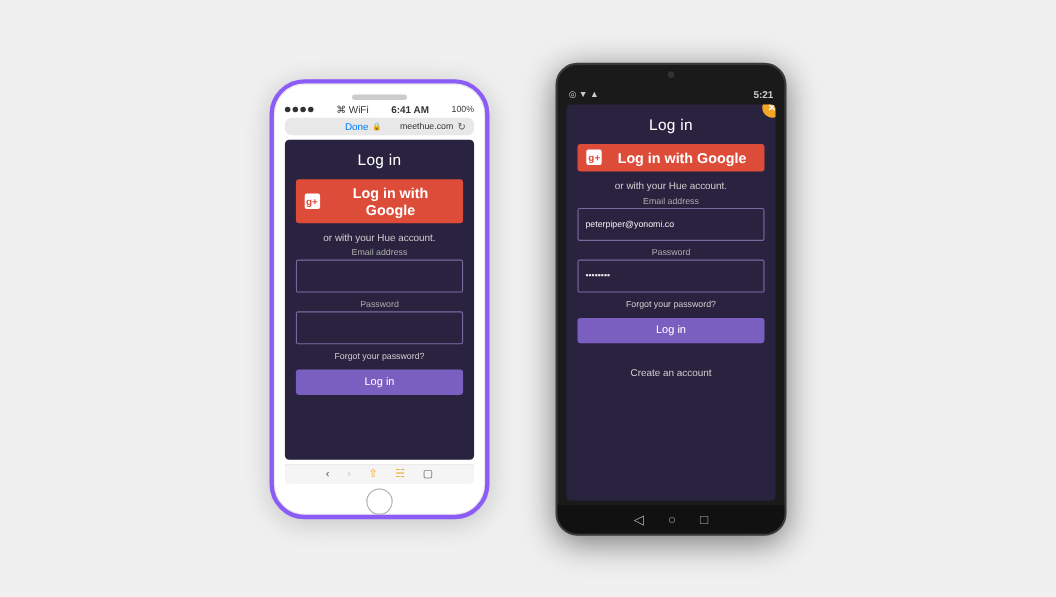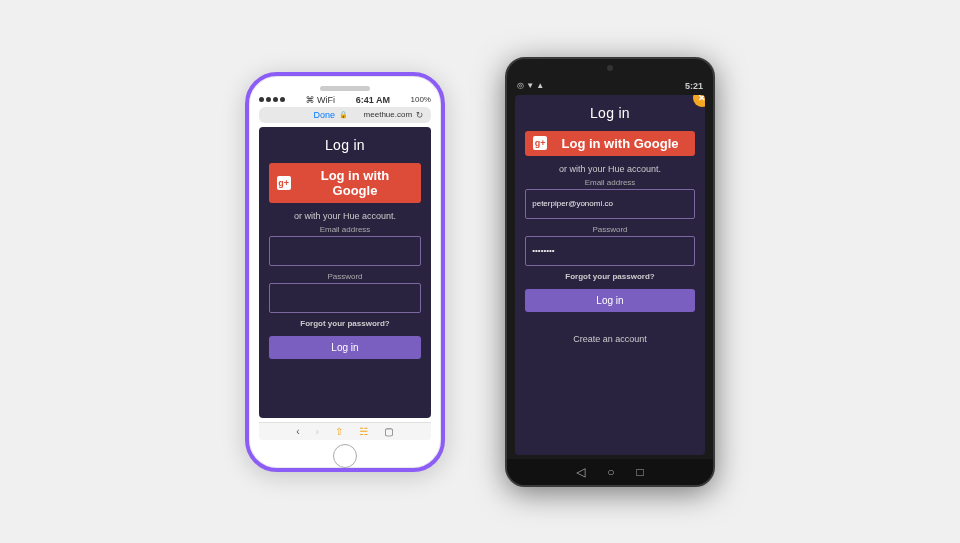--- a/index.html
+++ b/index.html
@@ -238,21 +238,20 @@
       font-size: 8px;
     }
     .screen-input.filled {
       color: #eee;
     }
     .screen-forgot {
       text-align: center;
       color: #ccc;
       font-size: 8px;
       margin-bottom: 8px;
-      font-weight: bold;
     }
     .screen-login-btn {
       background: #7b5fc0;
       color: #fff;
       border-radius: 3px;
       text-align: center;
       padding: 6px;
       font-size: 10px;
       cursor: pointer;
       margin-bottom: 6px;

